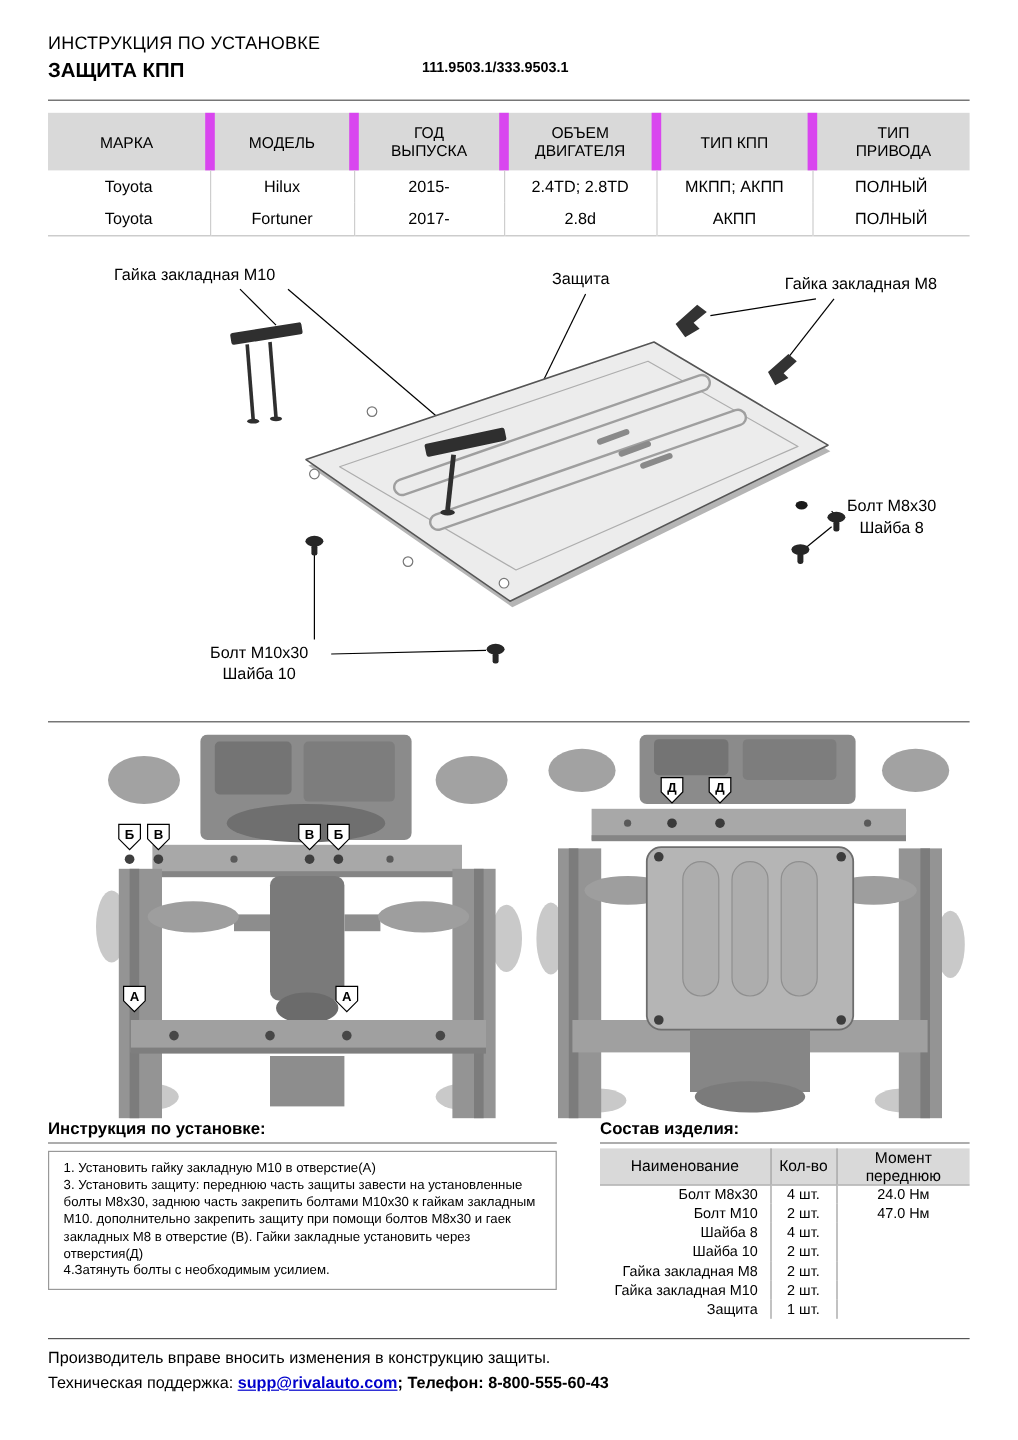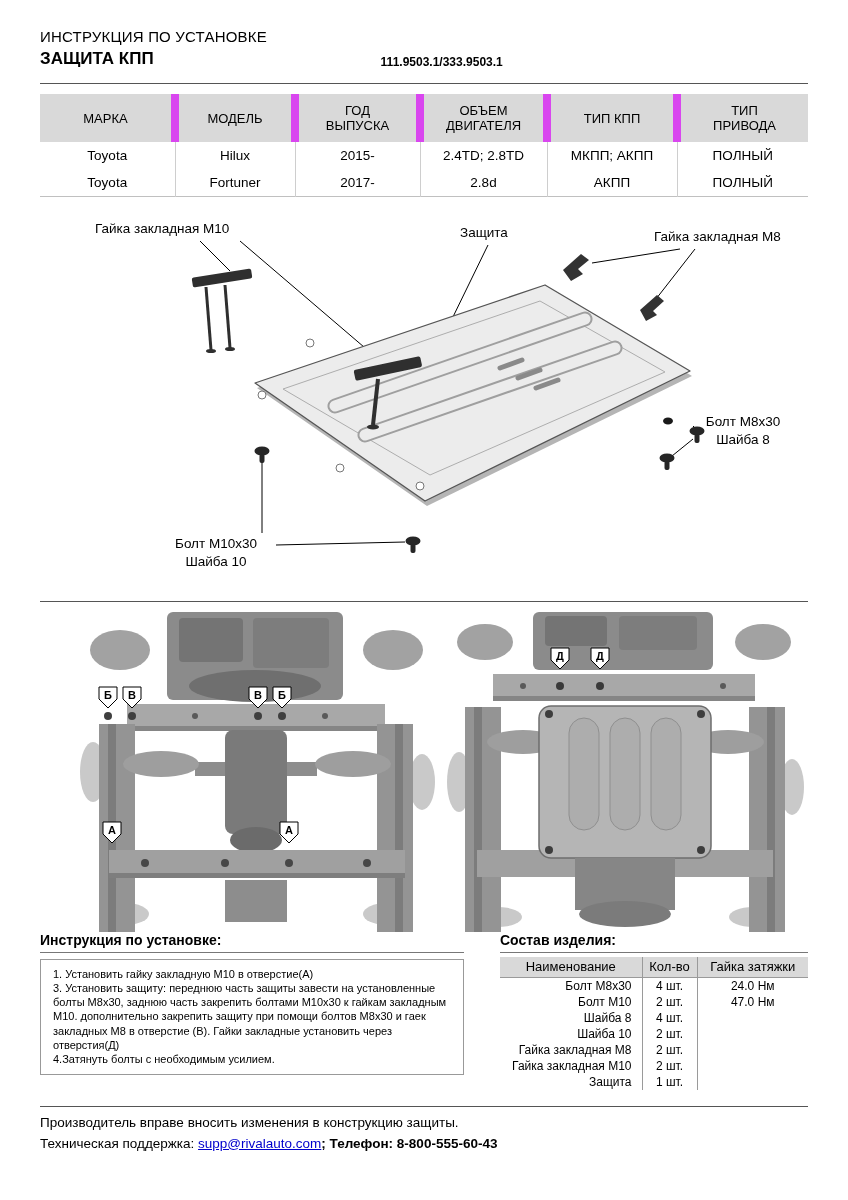--- a/index.html
+++ b/index.html
@@ -4,21 +4,21 @@
 <style>
   * { margin:0; padding:0; box-sizing:border-box; }
   html,body { background:#fff; }
   .page {
     width:848px; height:1200px; background:#fff; position:relative; overflow:hidden;
     font-family:"Liberation Sans", sans-serif; color:#000;
   }
   
   .header { padding:28px 40px 0; }
   .doc-title { font-size:15px; letter-spacing:.2px; }
-  .product-row { display:flex; align-items:flex-end; margin-top:4px;gap:29px; }
+  .product-row { display:flex; align-items:flex-start; margin-top:4px; }
   .product-title { font-size:17px; font-weight:bold; }
   .part-numbers { font-size:12px; font-weight:bold; margin-left:198px; }
   .rule { border:none; border-top:1px solid #555; margin:14px 40px 10px; }
   .rule2 { border:none; border-top:1px solid #555; margin:6px 40px 0; }
 
   
   table.fitment { margin:0 40px; width:768px; border-collapse:collapse; table-layout:fixed; border-bottom:1px solid #c0c0c0; }
   table.fitment th {
     background:var(--table-header-bg,#d9d9d9); font-weight:normal; font-size:13px;
     height:48px; vertical-align:middle; text-align:center; white-space:pre-line;
@@ -63,21 +63,21 @@
   td.p-name { text-align:right; padding-right:10px; }
   td.p-qty  { text-align:center; }
   td.p-torque { text-align:center; }
   col.c-name { width:142px; } col.c-qty { width:55px; } col.c-torque { width:111px; }
 
   
   .rule3 { border:none; border-top:1px solid #555; margin:16px 40px 8px; }
   .footer { margin:0 40px; }
   .footer-line1 { font-size:13.5px; }
   .footer-line2 { font-size:13.5px; margin-top:6px; }
-  .email-link { color:var(--email-blue,#0000cc); font-weight:normal; text-decoration:underline; }
+  .email-link { color:var(--email-blue,#0000cc); font-weight:bold; text-decoration:underline; }
   .bold { font-weight:bold; }
 </style>
 </head>
 <body>
 
 <div class="page">
 
   <div class="header">
     <div class="doc-title">ИНСТРУКЦИЯ ПО УСТАНОВКЕ</div>
     <div class="product-row">
@@ -363,21 +363,21 @@
       <table class="parts-table">
         <colgroup>
             <col class="c-name">
             <col class="c-qty">
             <col class="c-torque">
           </colgroup>
         <thead>
           <tr>
             <th>Наименование</th>
             <th>Кол-во</th>
-            <th>Гайка затяжки</th>
+            <th>Момент переднюю</th>
           </tr>
         </thead>
         <tbody>
           <tr>
             <td class="p-name">Болт М8х30</td>
             <td class="p-qty">4 шт.</td>
             <td class="p-torque">24.0 Нм</td>
           </tr>
           <tr>
             <td class="p-name">Болт М10</td>

